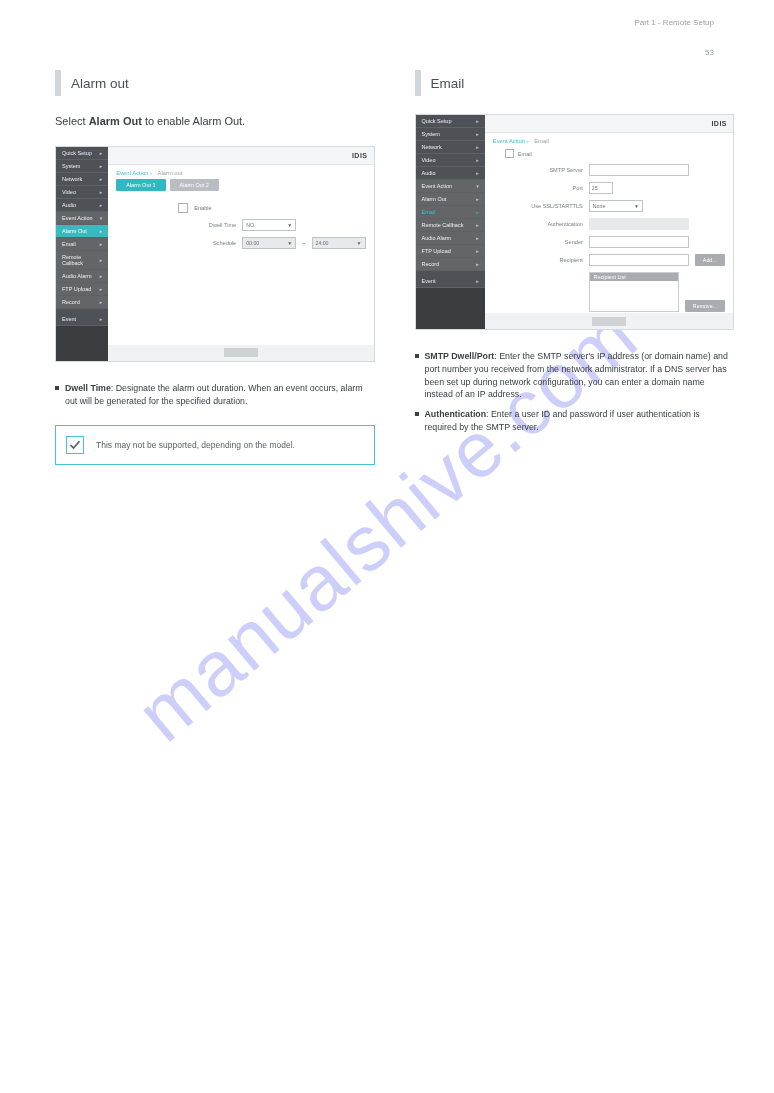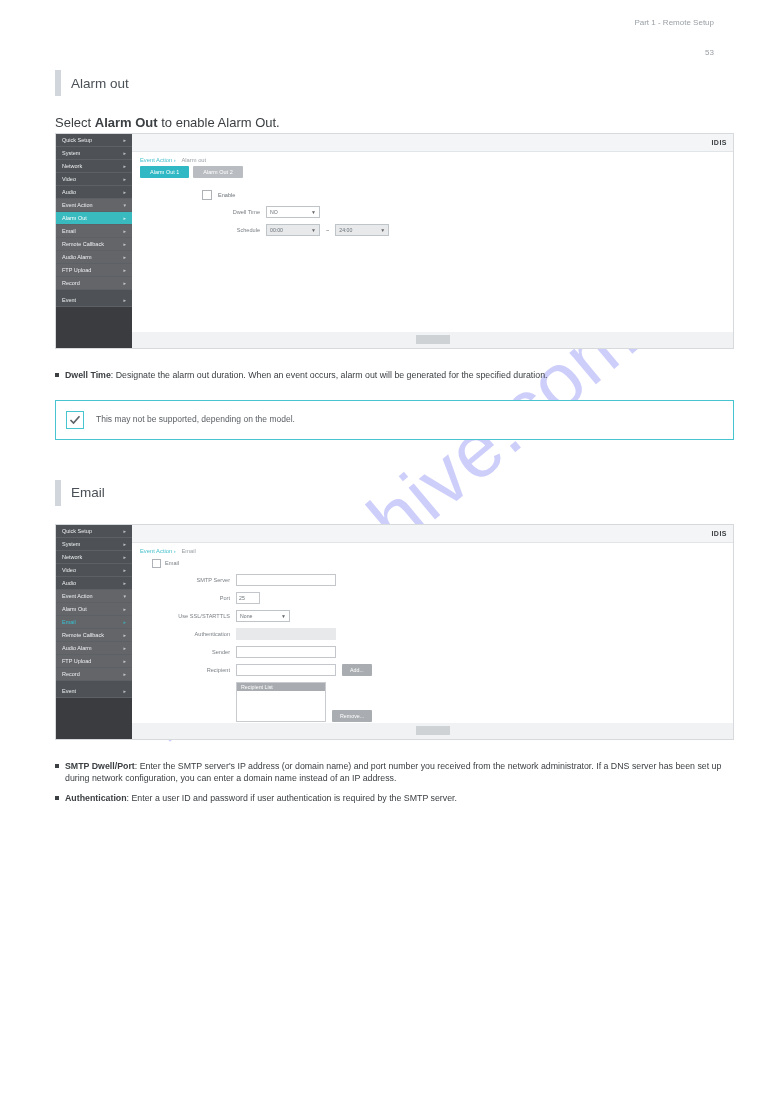--- a/index.html
+++ b/index.html
@@ -22,34 +22,34 @@
   }
   .page-num {
     position: absolute;
     top: 48px; right: 60px;
     font-size: 8px; color: #9aa0a6;
   }
   
   .two-col {
     position: absolute;
     top: 70px; left: 55px; right: 40px;
-    display: flex; gap: 40px; flex-direction: column;
+    display: flex; gap: 40px;
   }
   .col { flex: 1; min-width: 0; }
   
   .section-head {
     display: flex; align-items: center; gap: 10px;
     margin-bottom: 18px;
   }
   .sec-bar {
     width: 6px; height: 26px; background: #d0d6db;
   }
   .sec-title { font-size: 13.5px; color: #4a5056; font-weight: 400; }
   
-  .intro { font-size: 13px; color: #3c4043; line-height: 1.45; }
+  .intro { font-size: 11px; color: #3c4043; margin-bottom: 16px; line-height: 1.45; }
   
   
   .shot {
     width: 100%;
     height: 216px;
     border: 1px solid #d7dadd;
     background: #fafafa;
     display: flex;
     position: relative;
     overflow: hidden;

